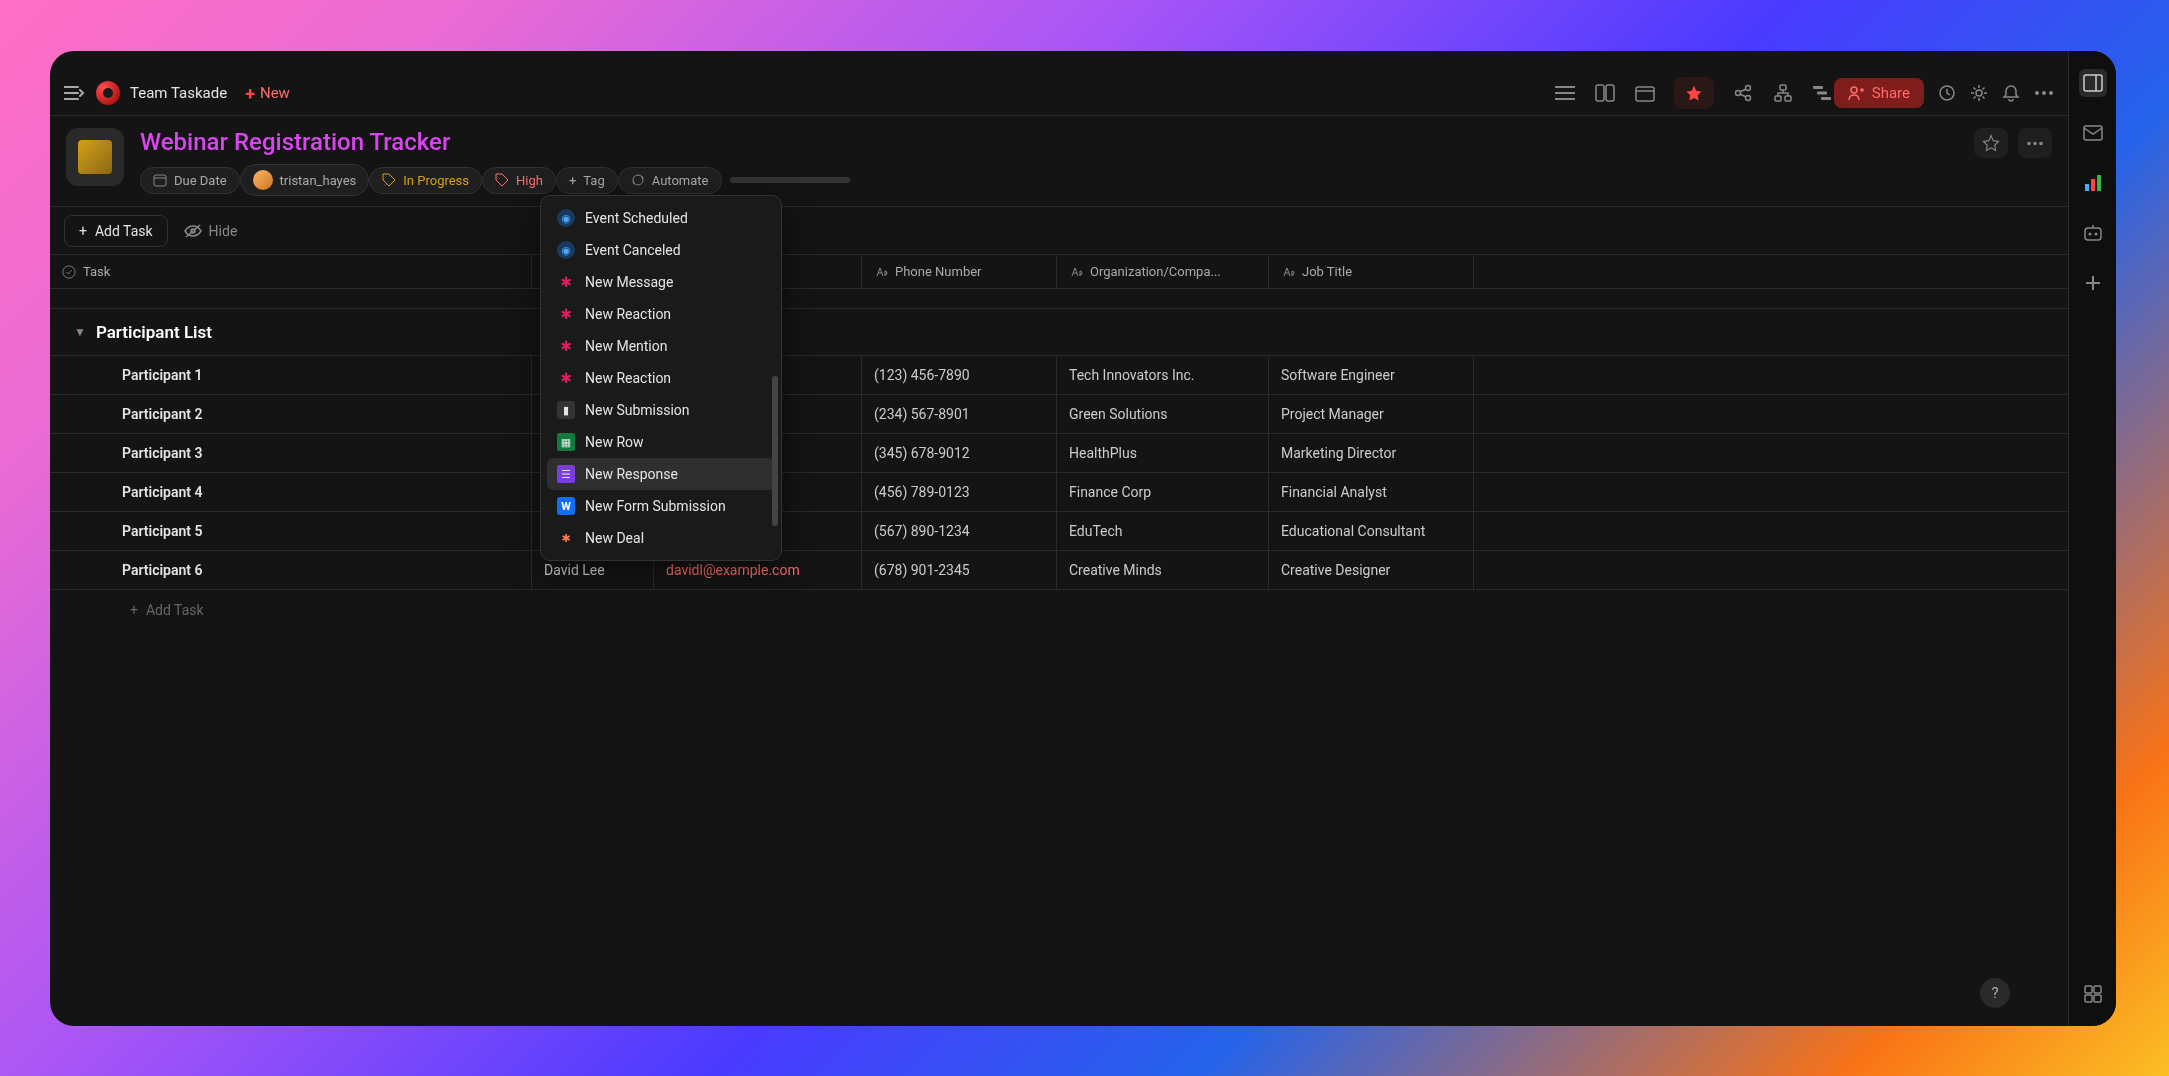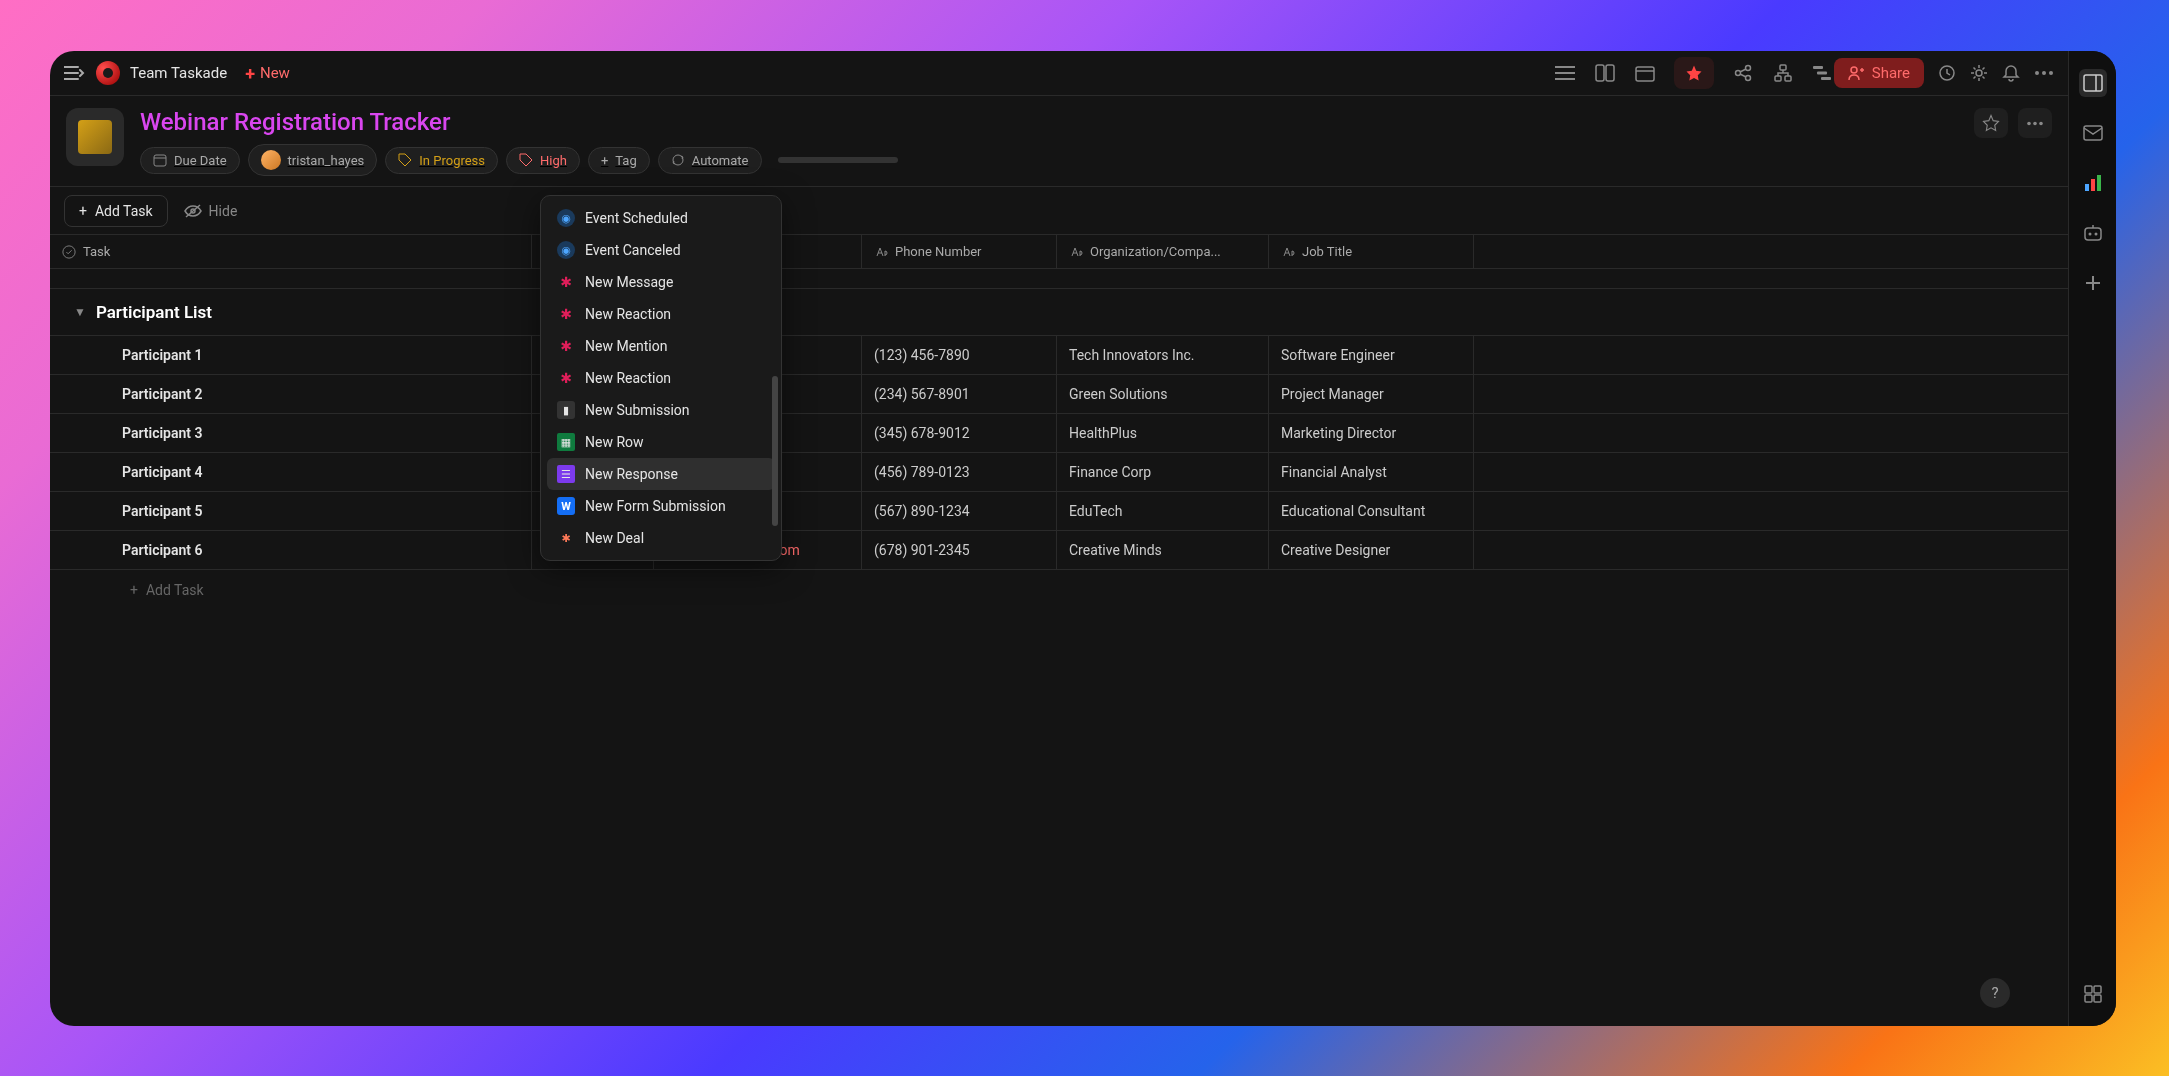--- a/index.html
+++ b/index.html
@@ -25,20 +25,21 @@
   display: flex;
   flex-direction: column;
   position: relative;
 }
 .topbar {
   height: 45px;
   display: flex;
   align-items: center;
   padding: 0 14px;
   border-bottom: 1px solid #2a2a2a;
+  margin-top: 20px;
 }
 .topbar-left { display: flex; align-items: center; gap: 10px; flex: 1; }
 .menu-icon { width: 22px; height: 16px; cursor: pointer; }
 .menu-icon svg { display: block; }
 .logo-circle {
   width: 24px; height: 24px; border-radius: 50%;
   background: radial-gradient(circle at 30% 30%, #ff4d4d, #990000);
   display: flex; align-items: center; justify-content: center;
 }
 .team-name { color: #e5e5e5; font-size: 15px; }
@@ -67,21 +68,21 @@
 .doc-icon {
   width: 58px; height: 58px; background: #2a2a2a; border-radius: 12px;
   display: flex; align-items: center; justify-content: center;
 }
 .doc-icon-inner {
   width: 34px; height: 34px; background: linear-gradient(135deg,#d4a017,#8b6914);
   border-radius: 4px; position: relative;
 }
 .header-main { flex: 1; }
 .doc-title { color: #d946ef; font-size: 24px; font-weight: 500; margin-bottom: 8px; }
-.pills { display: flex; align-items: center; gap: 8px; text-decoration: underline; }
+.pills { display: flex; align-items: center; gap: 0; }
 .pill {
   background: #1f1f1f; border: 1px solid #333; border-radius: 999px;
   padding: 5px 12px; display: flex; align-items: center; gap: 7px;
   color: #aaa; font-size: 13px; cursor: pointer;
 }
 .pill.progress { color: #d4a017; }
 .pill.high { color: #ff6b6b; }
 .avatar-sm {
   width: 20px; height: 20px; border-radius: 50%;
   background: linear-gradient(135deg,#ffb366,#cc7722);

